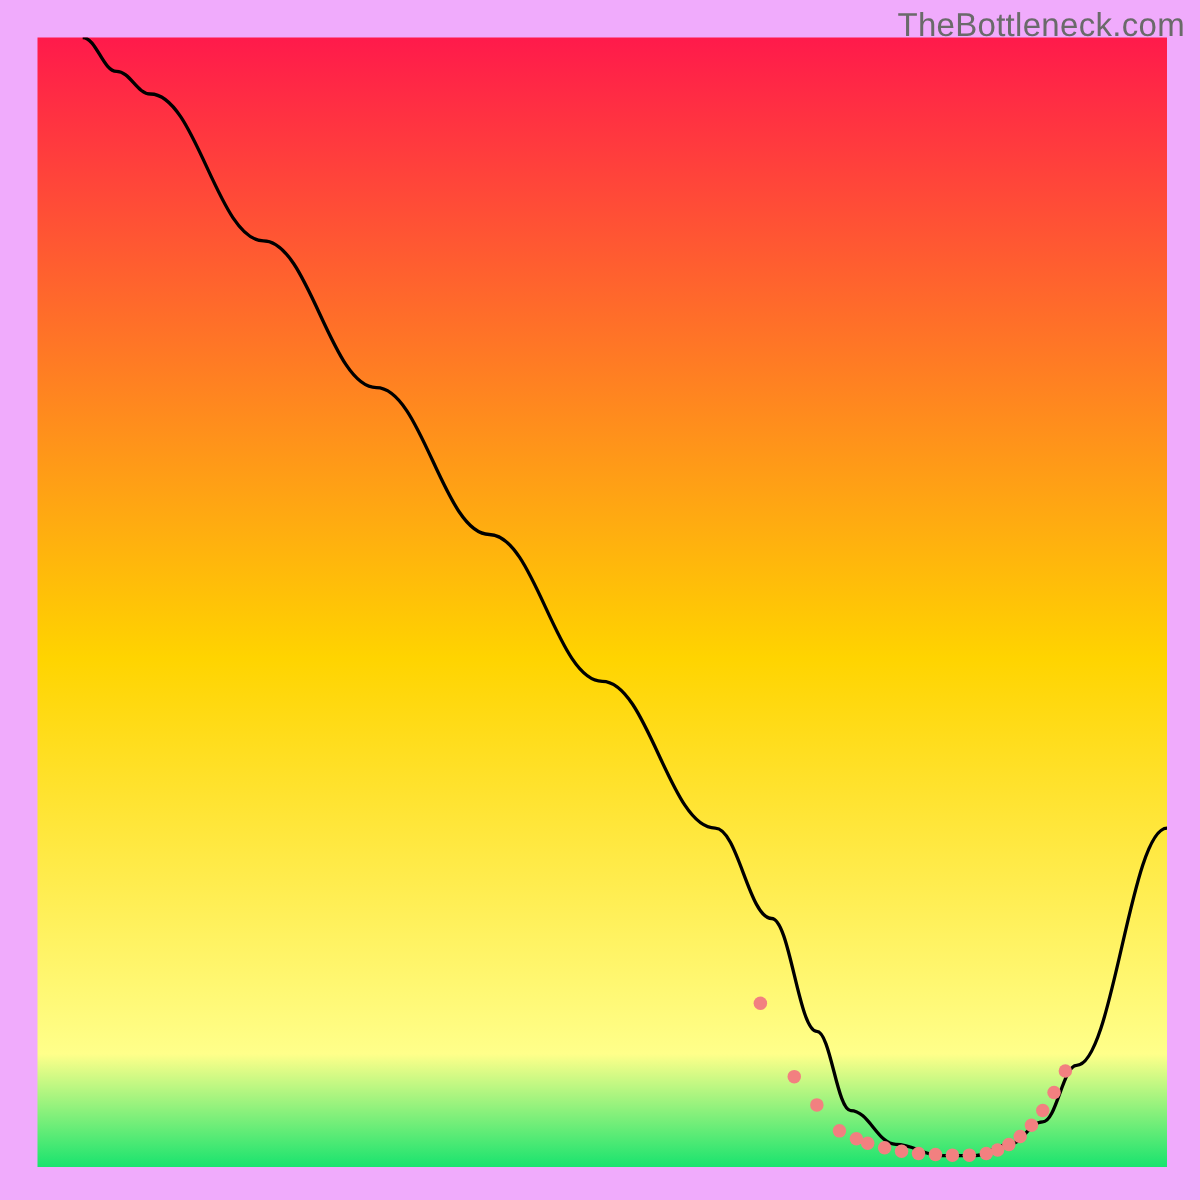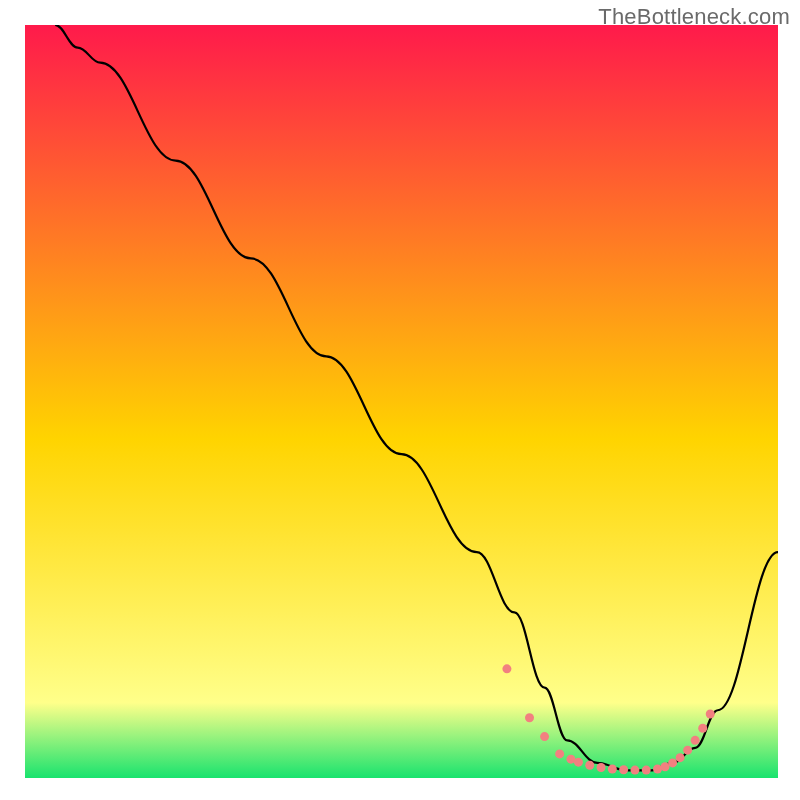--- a/index.html
+++ b/index.html
@@ -8,21 +8,21 @@
     width: 800px;
     height: 800px;
     background: #000;
     overflow: hidden;
     font-family: Arial, Helvetica, sans-serif;
   }
   .frame {
     position: relative;
     width: 800px;
     height: 800px;
-    background: #ffffff;
+    background: #f0abfc;
   }
   .watermark {
     position: absolute;
     top: 4px;
     right: 10px;
     color: #6a6a6a;
     font-size: 22px;
     font-weight: 500;
     letter-spacing: 0.2px;
     z-index: 10;

